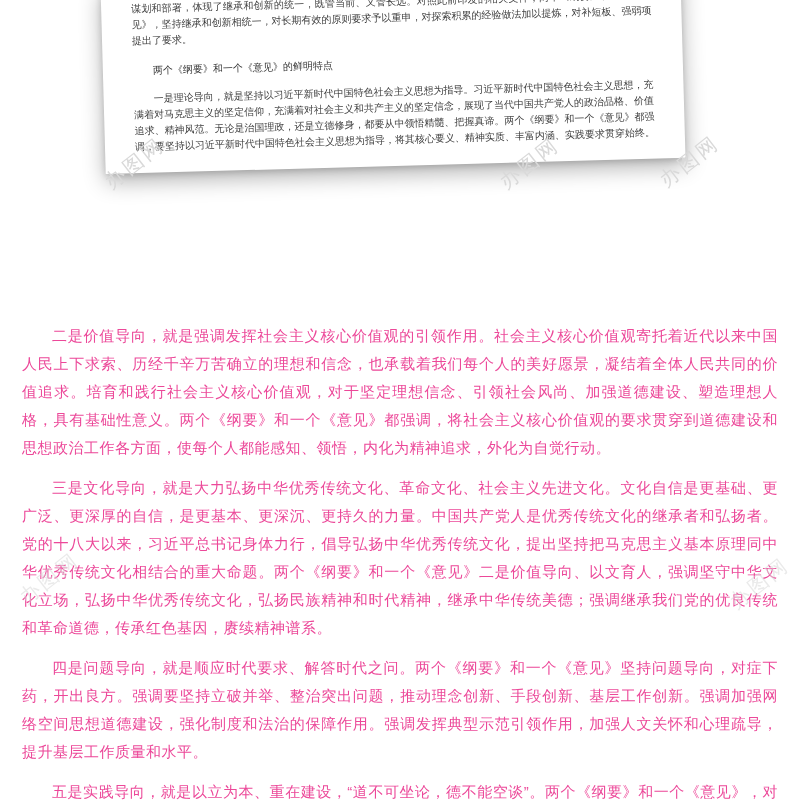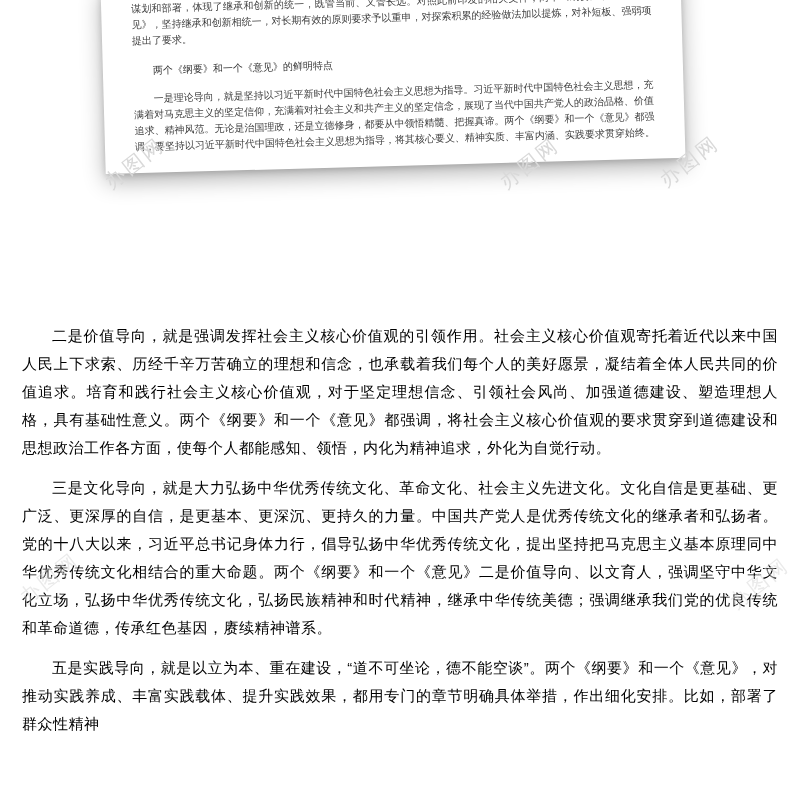--- a/index.html
+++ b/index.html
@@ -48,21 +48,21 @@
     position: absolute;
     left: 22px;
     right: 22px;
     top: 322px;
     z-index: 5;
   }
   .main-text p {
     margin: 0 0 12px 0;
     font-size: 15px;
     line-height: 28px;
-    color: #000000;
+    color: #ec4899;
     text-align: justify;
     text-indent: 2em;
     letter-spacing: 0.5px;
   }
 
   
   .watermark {
     position: absolute;
     font-size: 20px;
     color: #d9d9d9;
@@ -81,20 +81,21 @@
 
   <div class="preview-card">
     <p>此次制定出台的两个《纲要》和一个《意见》，对新时代公民道德建设、爱国主义教育和思想政治工作作出了系统谋划和部署，体现了继承和创新的统一，既管当前、又管长远。对照此前印发的相关文件，两个《纲要》和一个《意见》，坚持继承和创新相统一，对长期有效的原则要求予以重申，对探索积累的经验做法加以提炼，对补短板、强弱项提出了要求。</p>
     <p class="card-heading">两个《纲要》和一个《意见》的鲜明特点</p>
     <p>一是理论导向，就是坚持以习近平新时代中国特色社会主义思想为指导。习近平新时代中国特色社会主义思想，充满着对马克思主义的坚定信仰，充满着对社会主义和共产主义的坚定信念，展现了当代中国共产党人的政治品格、价值追求、精神风范。无论是治国理政，还是立德修身，都要从中领悟精髓、把握真谛。两个《纲要》和一个《意见》都强调，要坚持以习近平新时代中国特色社会主义思想为指导，将其核心要义、精神实质、丰富内涵、实践要求贯穿始终。</p>
   </div>
 
   <div class="main-text">
     <p>二是价值导向，就是强调发挥社会主义核心价值观的引领作用。社会主义核心价值观寄托着近代以来中国人民上下求索、历经千辛万苦确立的理想和信念，也承载着我们每个人的美好愿景，凝结着全体人民共同的价值追求。培育和践行社会主义核心价值观，对于坚定理想信念、引领社会风尚、加强道德建设、塑造理想人格，具有基础性意义。两个《纲要》和一个《意见》都强调，将社会主义核心价值观的要求贯穿到道德建设和思想政治工作各方面，使每个人都能感知、领悟，内化为精神追求，外化为自觉行动。</p>
     <p>三是文化导向，就是大力弘扬中华优秀传统文化、革命文化、社会主义先进文化。文化自信是更基础、更广泛、更深厚的自信，是更基本、更深沉、更持久的力量。中国共产党人是优秀传统文化的继承者和弘扬者。党的十八大以来，习近平总书记身体力行，倡导弘扬中华优秀传统文化，提出坚持把马克思主义基本原理同中华优秀传统文化相结合的重大命题。两个《纲要》和一个《意见》二是价值导向、以文育人，强调坚守中华文化立场，弘扬中华优秀传统文化，弘扬民族精神和时代精神，继承中华传统美德；强调继承我们党的优良传统和革命道德，传承红色基因，赓续精神谱系。</p>
+    <p>四是问题导向，就是顺应时代要求、解答时代之问。两个《纲要》和一个《意见》坚持问题导向，对症下药，开出良方。强调要坚持立破并举、整治突出问题，推动理念创新、手段创新、基层工作创新。强调加强网络空间思想道德建设，强化制度和法治的保障作用。强调发挥典型示范引领作用，加强人文关怀和心理疏导，提升基层工作质量和水平。</p>
     <p>五是实践导向，就是以立为本、重在建设，“道不可坐论，德不能空谈”。两个《纲要》和一个《意见》，对推动实践养成、丰富实践载体、提升实践效果，都用专门的章节明确具体举措，作出细化安排。比如，部署了群众性精神</p>
   </div>
 
   <span class="watermark" style="left:100px; top:150px;">办图网</span>
   <span class="watermark" style="left:495px; top:150px;">办图网</span>
   <span class="watermark" style="left:655px; top:148px;">办图网</span>
   <span class="watermark faint" style="left:15px; top:565px;">办图网</span>
   <span class="watermark faint" style="left:725px; top:570px;">办图网</span>
 
 </div>

